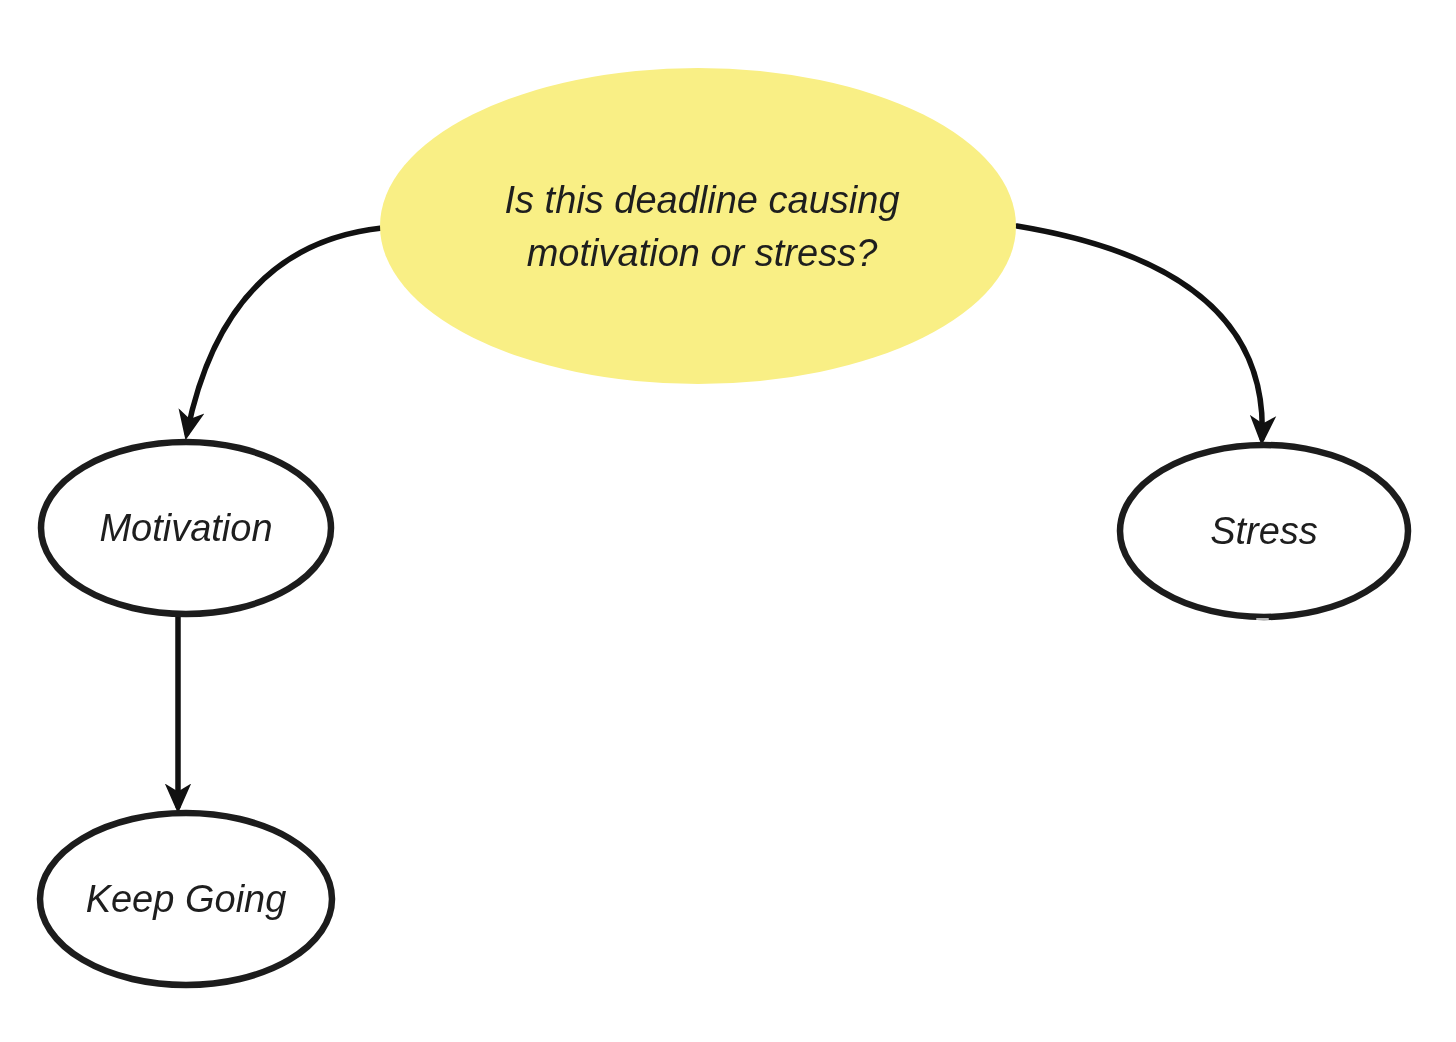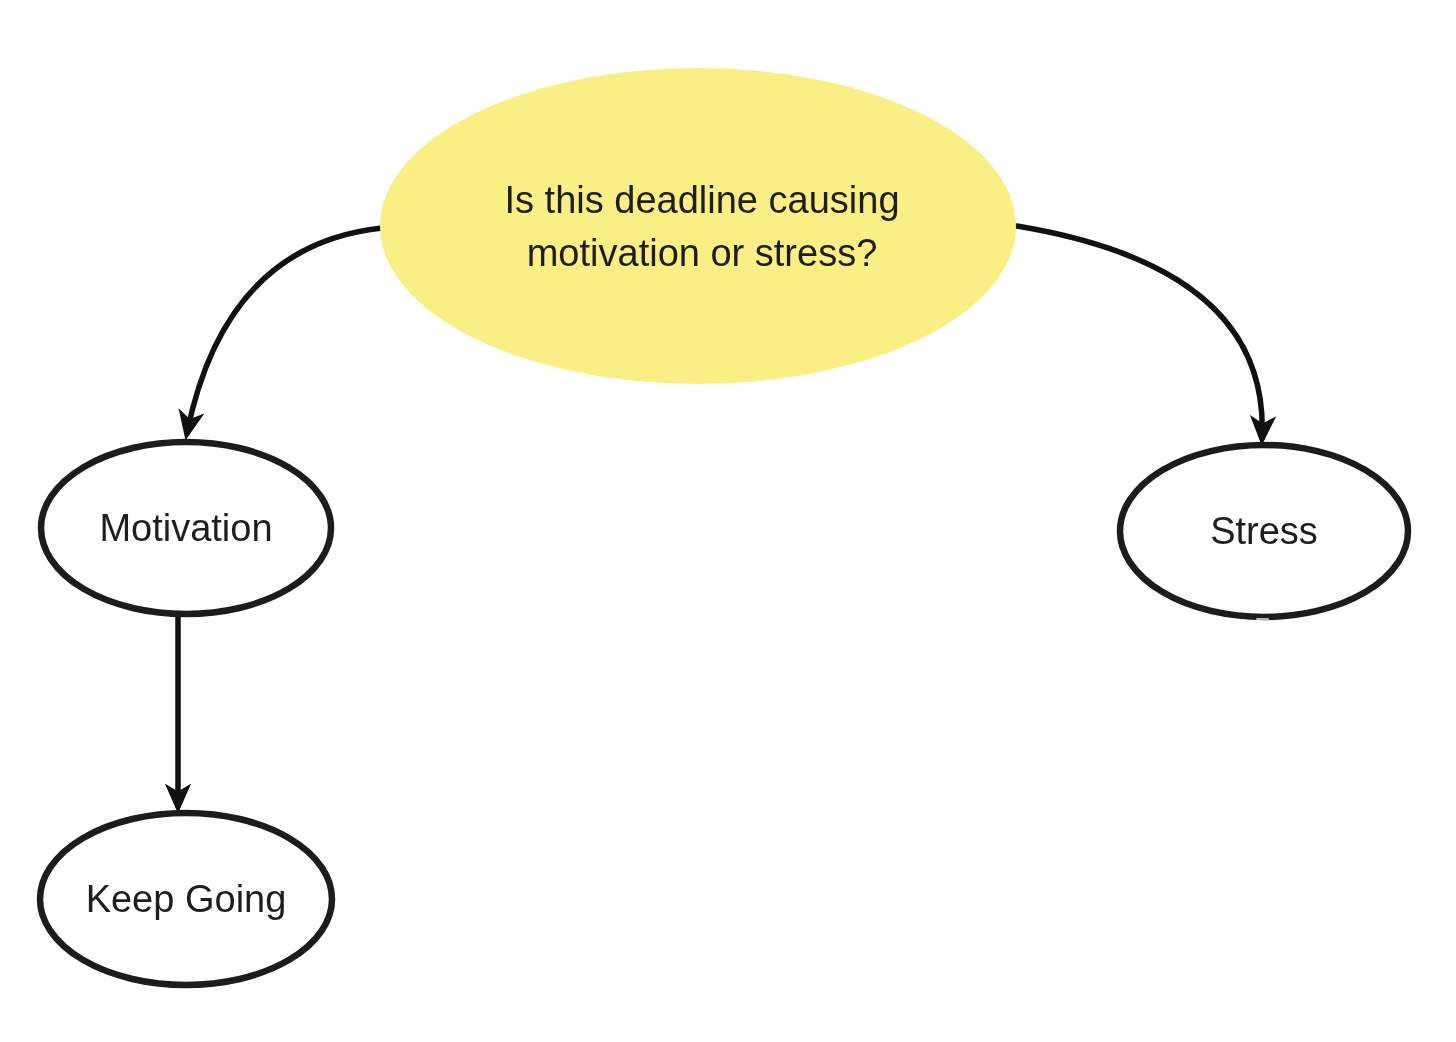--- a/index.html
+++ b/index.html
@@ -6,20 +6,21 @@
     margin: 0;
     padding: 0;
     background: #ffffff;
   }
   .canvas {
     position: relative;
     width: 1456px;
     height: 1042px;
     background: #ffffff;
     overflow: hidden;
+    font-style: italic;
   }
   svg { display: block; }
   .node-outline {
     fill: #ffffff;
     stroke: #1c1c1c;
     stroke-width: 6.5;
   }
   .node-fill {
     stroke: none;
   }

